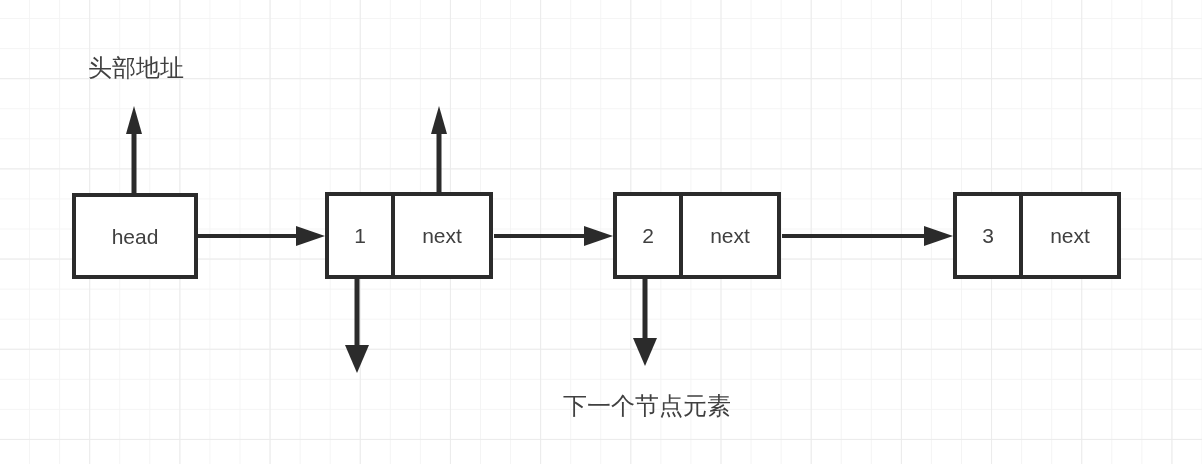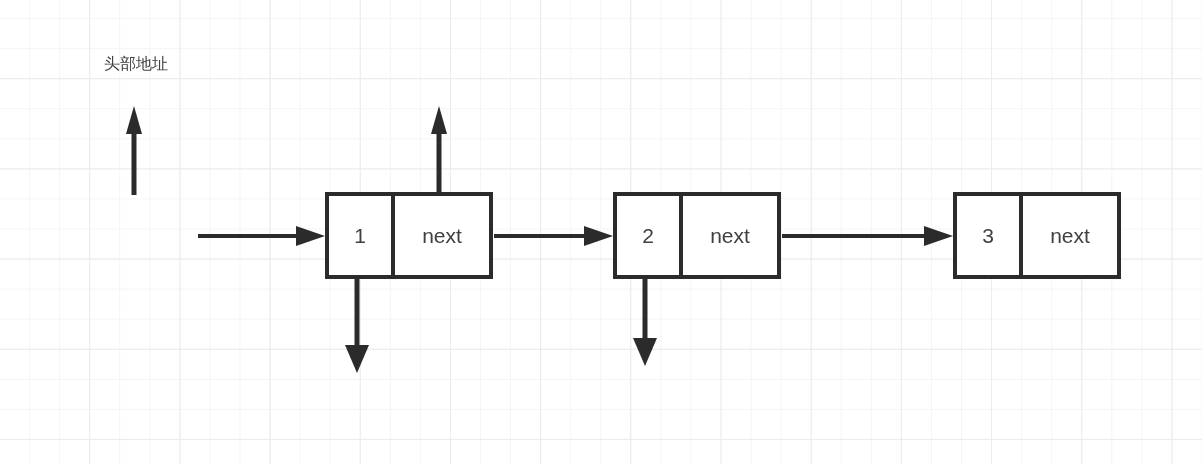--- a/index.html
+++ b/index.html
@@ -59,21 +59,21 @@
   }
   .cell-next {
     flex: 1 1 auto;
   }
   .head-box .cell {
     width: 100%;
   }
   .caption {
     position: absolute;
     color: #404040;
-    font-size: 16px;
+    font-size: 24px;
     line-height: 1;
     white-space: nowrap;
     transform: translateX(-50%);
   }
 </style>
 </head>
 <body>
 
 <div id="canvas">
 
@@ -109,31 +109,35 @@
     <g>
       <line x1="357" y1="277" x2="357" y2="345" stroke="#2b2b2b" stroke-width="5"></line>
       <path d="M345,345 L369,345 L357,373 z" fill="#2b2b2b"></path>
     </g>
     <g>
       <line x1="645" y1="277" x2="645" y2="338" stroke="#2b2b2b" stroke-width="5"></line>
       <path d="M633,338 L657,338 L645,366 z" fill="#2b2b2b"></path>
     </g>
   </svg>
 
+  <div class="node-box head-box" style="left:72px; top:193px; width:126px; height:86px;">
+    <div class="cell">head</div>
+  </div>
 
   <div class="node-box" style="left:325px; top:192px; width:168px; height:87px;">
     <div class="cell cell-value">1</div>
     <div class="cell cell-next">next</div>
   </div>
 
   <div class="node-box" style="left:613px; top:192px; width:168px; height:87px;">
     <div class="cell cell-value">2</div>
     <div class="cell cell-next">next</div>
   </div>
 
   <div class="node-box" style="left:953px; top:192px; width:168px; height:87px;">
     <div class="cell cell-value">3</div>
     <div class="cell cell-next">next</div>
   </div>
 
   <div class="caption" style="left:136px; top:56px;">头部地址</div>
+  <div class="caption" style="left:647px; top:394px;">下一个节点元素</div>
 
 </div>
 
 </body></html>

